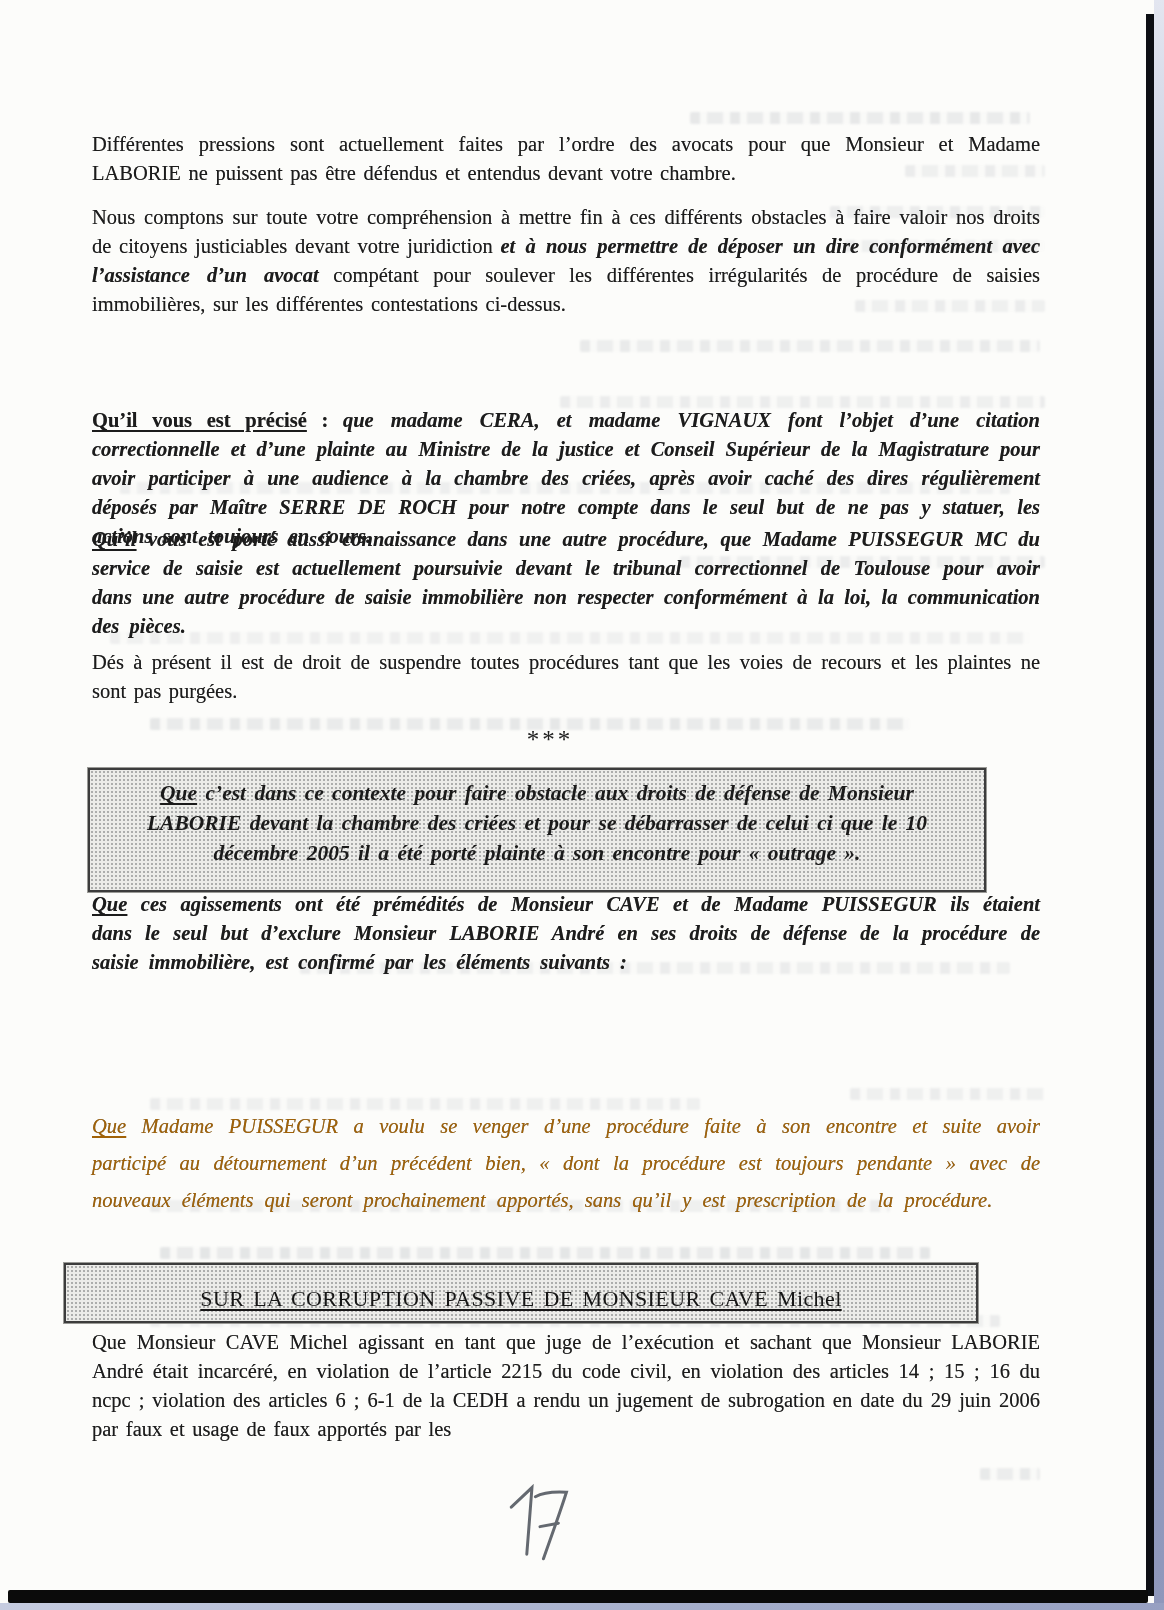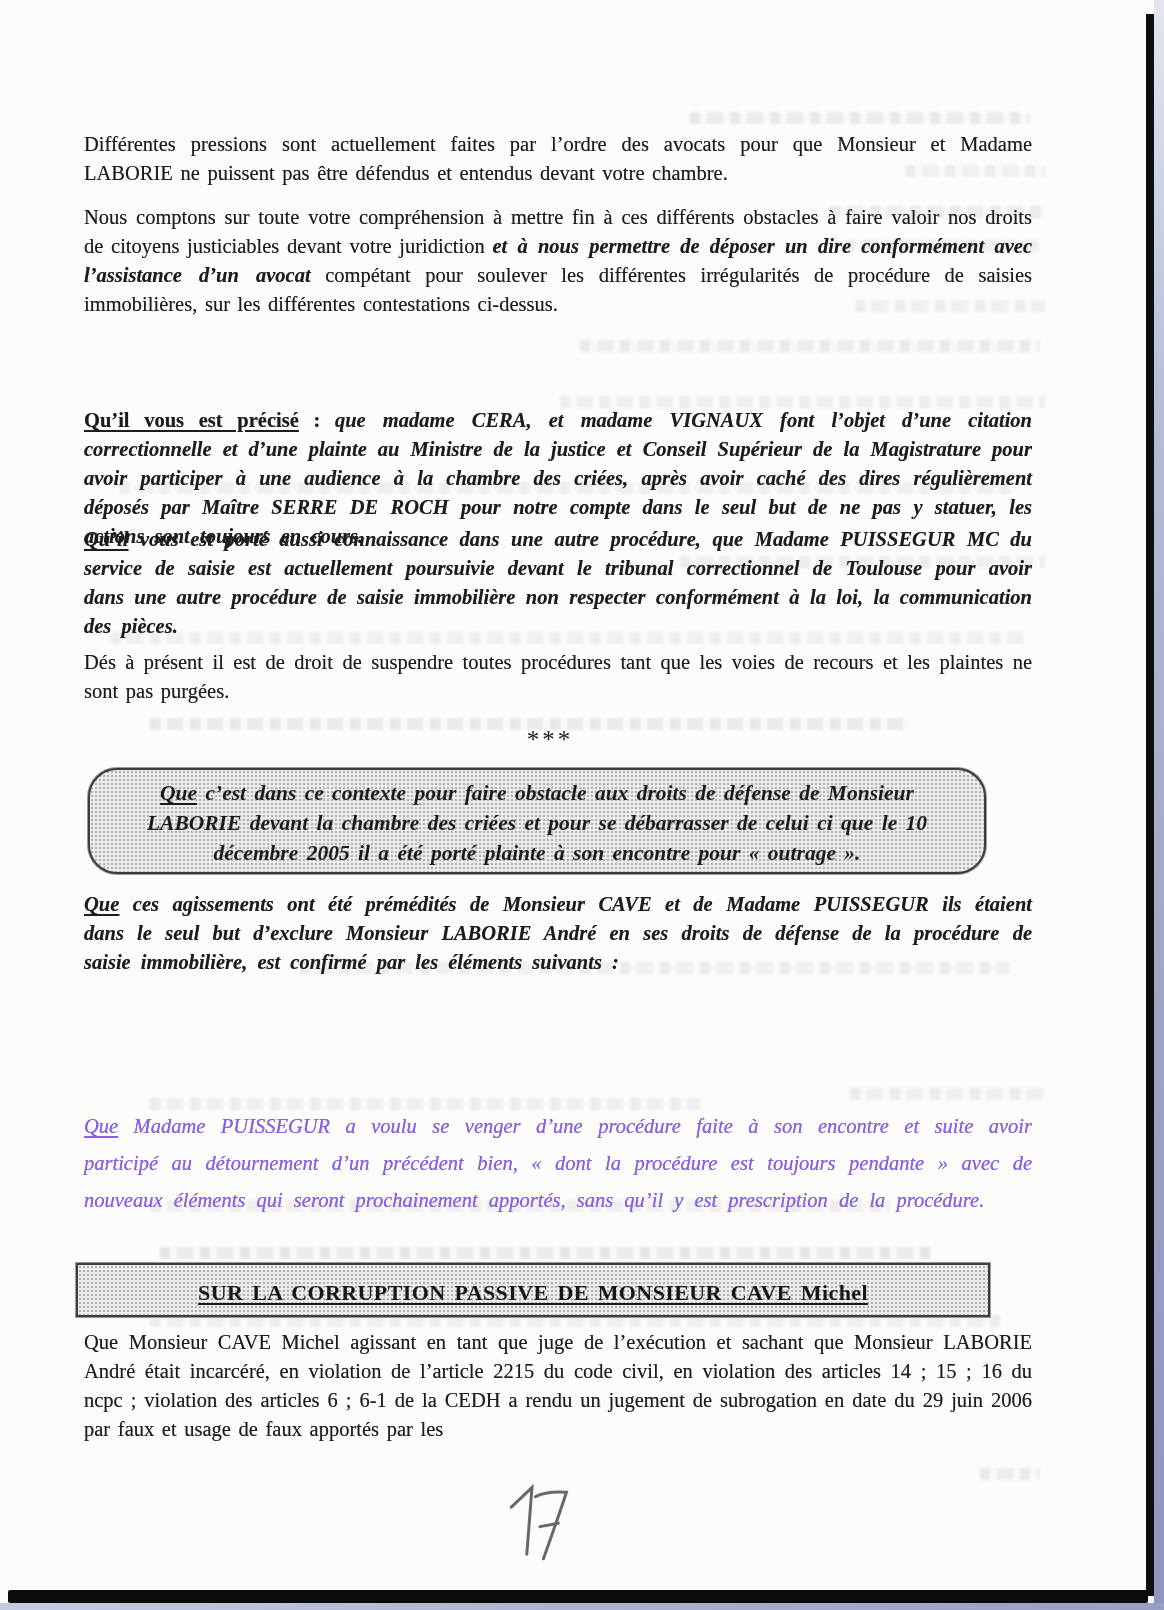--- a/index.html
+++ b/index.html
@@ -3,21 +3,21 @@
 <meta charset="utf-8">
 <style>
   html,body{margin:0;padding:0;background:#aeb5cf;}
   .page{
     position:relative;width:1164px;height:1610px;margin:0 auto;
     background:#fcfcfa;overflow:hidden;
     font-family:"Liberation Serif","DejaVu Serif",serif;
     color:#1c1c1c;
   }
   .p{
-    position:absolute;left:84px;width:948px;
+    position:absolute;left:92px;width:948px;
     text-align:justify;font-size:20.5px;line-height:29px;
     word-spacing:2.5px;
     text-shadow:0 0 .4px rgba(25,25,25,.55);
     margin:0;
   }
   .bi{font-weight:700;font-style:italic;word-spacing:5px;}
   .it{font-style:italic;font-weight:400;}
   .lead-u{text-decoration:underline;text-underline-offset:3px;text-decoration-thickness:1.6px;}
   .lead-b{font-weight:700;font-style:normal;}
   .sep{
@@ -25,31 +25,31 @@
     font-size:25px;letter-spacing:3px;color:#222;
   }
   .boxed{
     position:absolute;border:2px solid #3c3c3c;box-shadow:0 0 0 1px #9a9a96;
     background-color:#eceteb;background-color:#ecece9;
     background-image:radial-gradient(rgba(70,72,75,.38) .8px, transparent 1px);
     background-size:4px 4px;
     text-align:center;
   }
   .box1{
-    left:88px;top:768px;width:850px;padding:8px 22px 4px 22px;
+    left:88px;top:768px;width:850px;padding:8px 22px 22px 22px;
     font-weight:700;font-style:italic;font-size:21.5px;line-height:30px;
-    word-spacing:3px;color:#1a1a1a;border-radius:29px;
+    word-spacing:3px;color:#1a1a1a;
   }
   .box2{
-    left:76px;top:1263px;width:866px;padding:14px 22px 8px 22px;
-    font-weight:700;font-size:22px;line-height:28px;color:#161616;
+    left:64px;top:1263px;width:866px;padding:20px 22px 8px 22px;
+    font-weight:400;font-size:22px;line-height:28px;color:#161616;
     letter-spacing:.4px;word-spacing:3px;
   }
   .box2 .title-u{text-decoration:underline;text-underline-offset:3px;}
-  .p8{line-height:37px;word-spacing:6px;color:#8b5cf6;}
+  .p8{line-height:37px;word-spacing:6px;color:#a16207;}
   
   .bleed{
     position:absolute;height:12px;border-radius:2px;
     background:repeating-linear-gradient(90deg,
       rgba(108,116,130,.38) 0 10px, rgba(108,116,130,.05) 10px 17px,
       rgba(108,116,130,.30) 17px 33px, rgba(108,116,130,.04) 33px 40px);
     filter:blur(1.3px);opacity:.38;pointer-events:none;
   }
   
   .edge-right-dark{position:absolute;top:14px;right:10px;width:8px;height:1582px;background:#0d0f14;filter:blur(.6px);}

